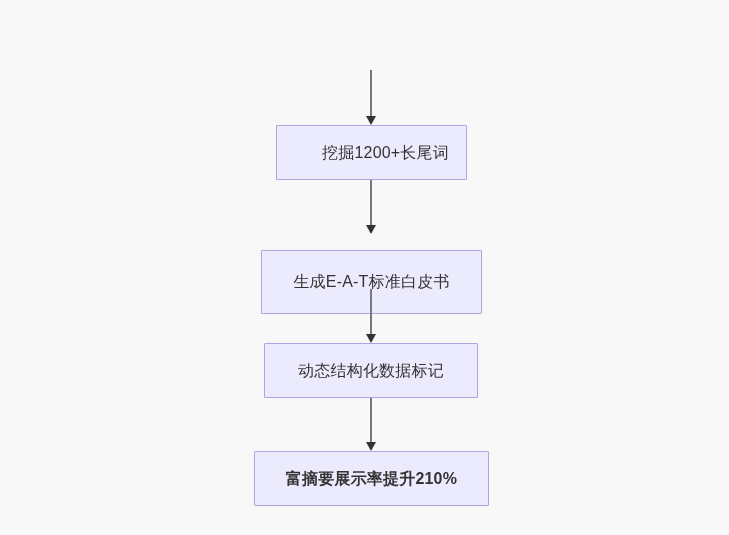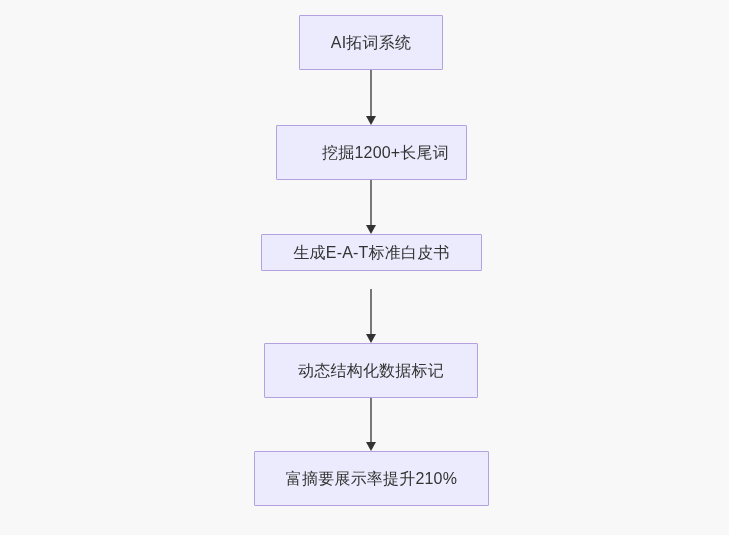--- a/index.html
+++ b/index.html
@@ -53,37 +53,34 @@
     position: absolute;
     left: -5px;
     width: 0;
     height: 0;
     border-left: 5px solid transparent;
     border-right: 5px solid transparent;
     border-top: 9px solid #333333;
   }
   .node-1 { left: 299px; top: 15px;  width: 144px; height: 55px; }
   .node-2 { left: 276px; top: 125px; width: 191px; height: 55px; padding-left: 28px; }
-  .node-3 { left: 261px; top: 234px; width: 221px; height: 37px; }
+  .node-3 { left: 261px; top: 250px; width: 221px; height: 64px; }
   .node-4 { left: 264px; top: 343px; width: 214px; height: 55px; text-align: right; }
-  .node-5 { left: 254px; top: 451px; width: 235px; height: 55px; }
+  .node-5 { left: 254px; top: 451px; width: 235px; height: 55px; font-weight: bold; }
 
   .edge-1 { left: 371px; top: 70px; }
   .edge-2 { left: 371px; top: 180px; }
   .edge-3 { left: 371px; top: 289px; }
   .edge-4 { left: 371px; top: 398px; }
 </style>
 </head>
 <body>
 
 <div id="flowchart-canvas">
 
-  <div class="node node-1">
-    <span class="node-label">AI拓词系统</span>
-  </div>
 
   <div class="edge edge-1">
     <div class="edge-line" style="height: 46px;"></div>
     <div class="edge-arrow" style="top: 46px;"></div>
   </div>
 
   <div class="node node-2">
     <span class="node-label">挖掘1200+长尾词</span>
   </div>
 

